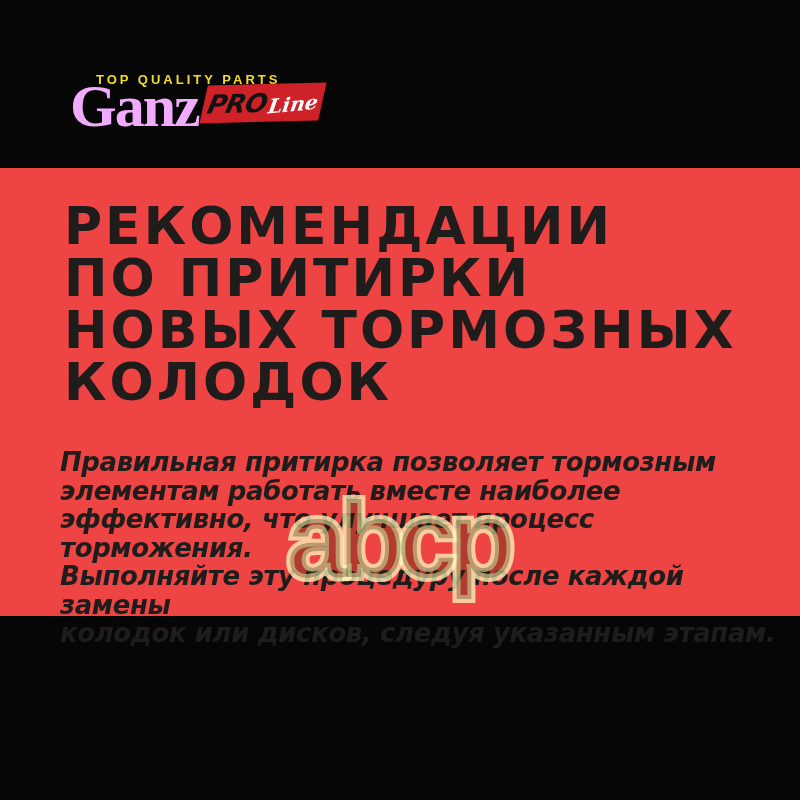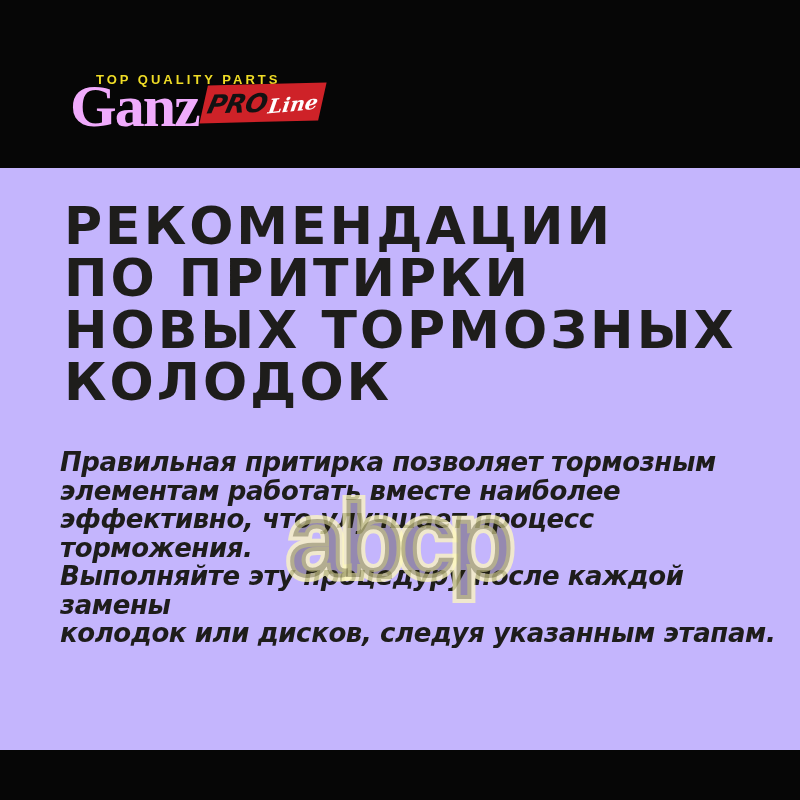--- a/index.html
+++ b/index.html
@@ -49,22 +49,22 @@
     font-family:"DejaVu Serif","Liberation Serif",serif;
     font-style:italic;font-weight:bold;
     font-size:20px;line-height:1;
     transform:rotate(-4deg);
     margin-top:4px;
   }
 
   
   .panel{
     position:absolute;left:0;top:168px;
-    width:800px;height:582px;
-    background:#c4b5fd;
+    width:800px;height:448px;
+    background:#ef4444;
   }
   .panel-heading{
     position:absolute;left:64px;top:32px;
     margin:0;
     color:#1E1D1B;
     font-family:"DejaVu Sans",sans-serif;
     font-weight:800;
     font-size:52px;line-height:52px;
     letter-spacing:3px;
     white-space:pre-line;

